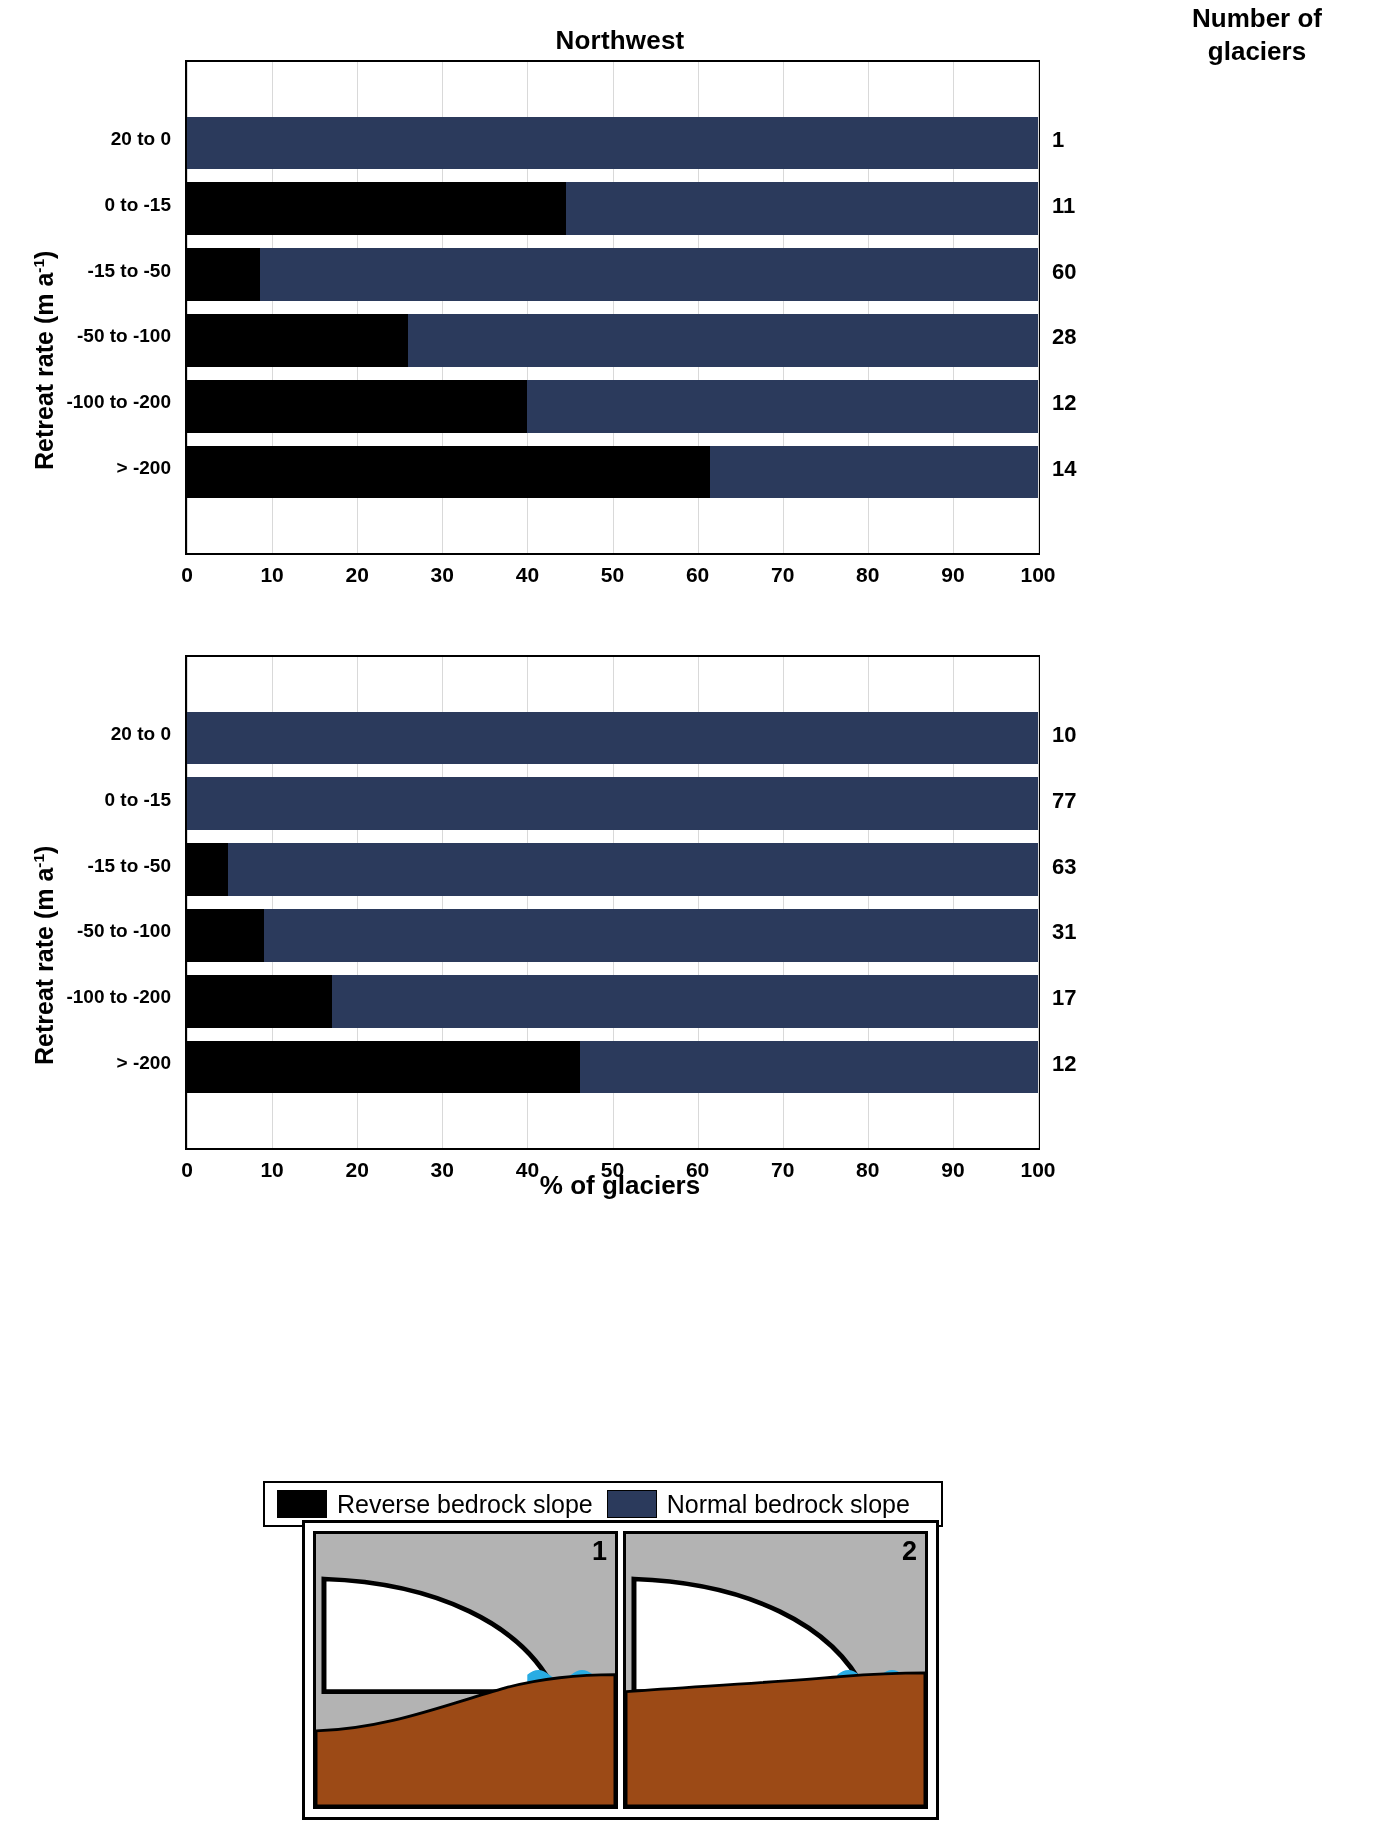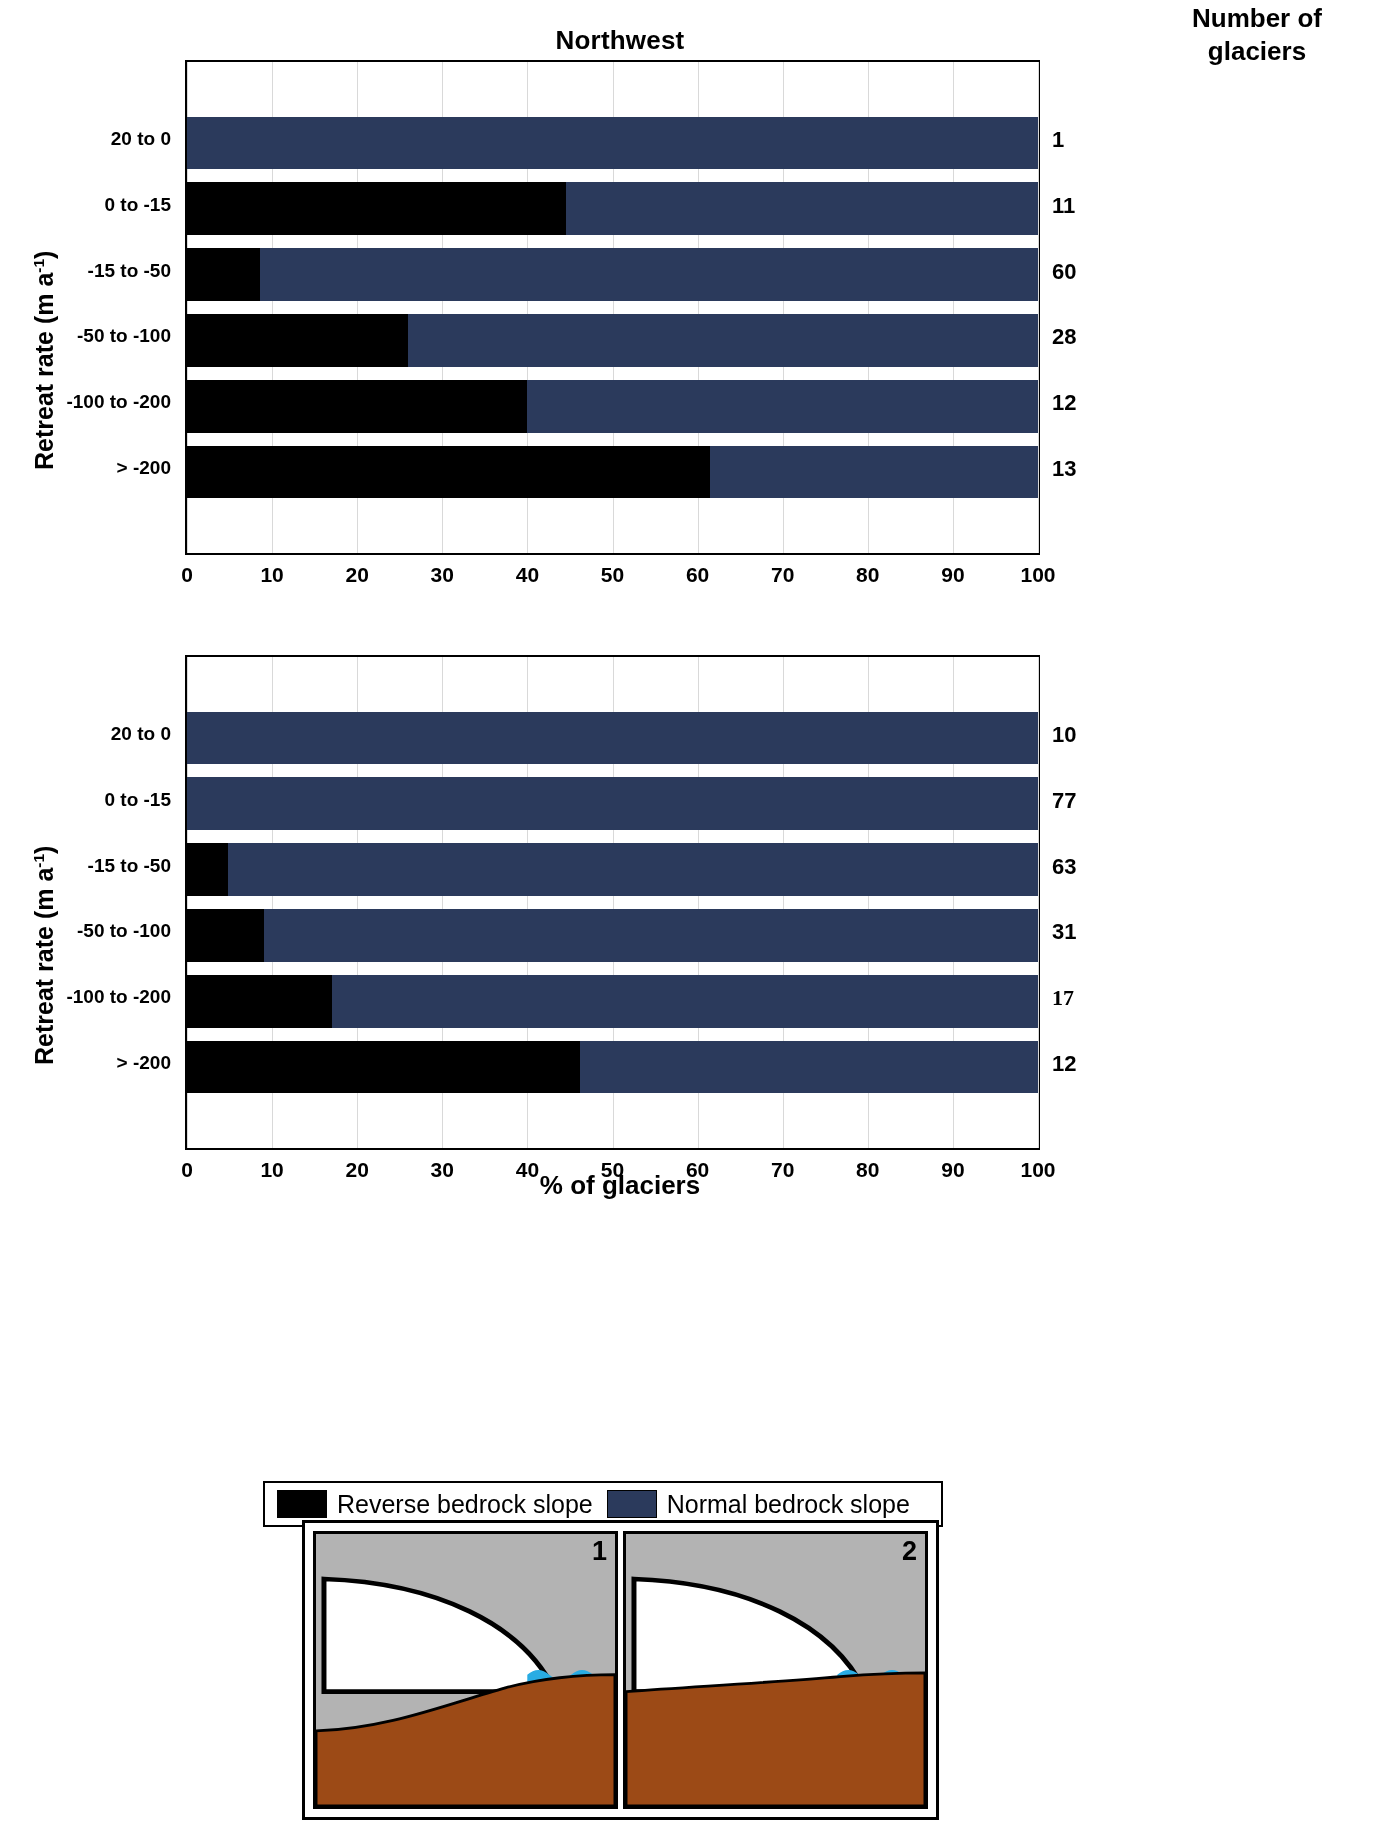--- a/index.html
+++ b/index.html
@@ -214,21 +214,21 @@
     <div class="count" style="left: 1052px; top: 126.917px;">1</div>
     <div class="ycat" style="left: 0px; width: 171px; top: 193.75px;">0 to -15</div>
     <div class="count" style="left: 1052px; top: 192.75px;">11</div>
     <div class="ycat" style="left: 0px; width: 171px; top: 259.583px;">-15 to -50</div>
     <div class="count" style="left: 1052px; top: 258.583px;">60</div>
     <div class="ycat" style="left: 0px; width: 171px; top: 325.417px;">-50 to -100</div>
     <div class="count" style="left: 1052px; top: 324.417px;">28</div>
     <div class="ycat" style="left: 0px; width: 171px; top: 391.25px;">-100 to -200</div>
     <div class="count" style="left: 1052px; top: 390.25px;">12</div>
     <div class="ycat" style="left: 0px; width: 171px; top: 457.083px;">&gt; -200</div>
-    <div class="count" style="left: 1052px; top: 456.083px;">13</div>
+    <div class="count" style="left: 1052px; top: 456.083px;">14</div>
     <div class="xtick" style="left: 157px; top: 563px;">0</div>
     <div class="xtick" style="left: 242.1px; top: 563px;">10</div>
     <div class="xtick" style="left: 327.2px; top: 563px;">20</div>
     <div class="xtick" style="left: 412.3px; top: 563px;">30</div>
     <div class="xtick" style="left: 497.4px; top: 563px;">40</div>
     <div class="xtick" style="left: 582.5px; top: 563px;">50</div>
     <div class="xtick" style="left: 667.6px; top: 563px;">60</div>
     <div class="xtick" style="left: 752.7px; top: 563px;">70</div>
     <div class="xtick" style="left: 837.8px; top: 563px;">80</div>
     <div class="xtick" style="left: 922.9px; top: 563px;">90</div>
@@ -284,21 +284,21 @@
   <div class="xtitle" style="top:555px;">% of glaciers</div>
 <div class="ycat" style="left: 0px; width: 171px; top: 107.917px;">20 to 0</div>
     <div class="count" style="left: 1052px; top: 106.917px;">10</div>
     <div class="ycat" style="left: 0px; width: 171px; top: 173.75px;">0 to -15</div>
     <div class="count" style="left: 1052px; top: 172.75px;">77</div>
     <div class="ycat" style="left: 0px; width: 171px; top: 239.583px;">-15 to -50</div>
     <div class="count" style="left: 1052px; top: 238.583px;">63</div>
     <div class="ycat" style="left: 0px; width: 171px; top: 305.417px;">-50 to -100</div>
     <div class="count" style="left: 1052px; top: 304.417px;">31</div>
     <div class="ycat" style="left: 0px; width: 171px; top: 371.25px;">-100 to -200</div>
-    <div class="count" style="left: 1052px; top: 370.25px; font-family: Liberation Serif, serif;">17</div>
+    <div class="count" style="left: 1052px; top: 370.25px;">17</div>
     <div class="ycat" style="left: 0px; width: 171px; top: 437.083px;">&gt; -200</div>
     <div class="count" style="left: 1052px; top: 436.083px;">12</div>
     <div class="xtick" style="left: 157px; top: 543px;">0</div>
     <div class="xtick" style="left: 242.1px; top: 543px;">10</div>
     <div class="xtick" style="left: 327.2px; top: 543px;">20</div>
     <div class="xtick" style="left: 412.3px; top: 543px;">30</div>
     <div class="xtick" style="left: 497.4px; top: 543px;">40</div>
     <div class="xtick" style="left: 582.5px; top: 543px;">50</div>
     <div class="xtick" style="left: 667.6px; top: 543px;">60</div>
     <div class="xtick" style="left: 752.7px; top: 543px;">70</div>

